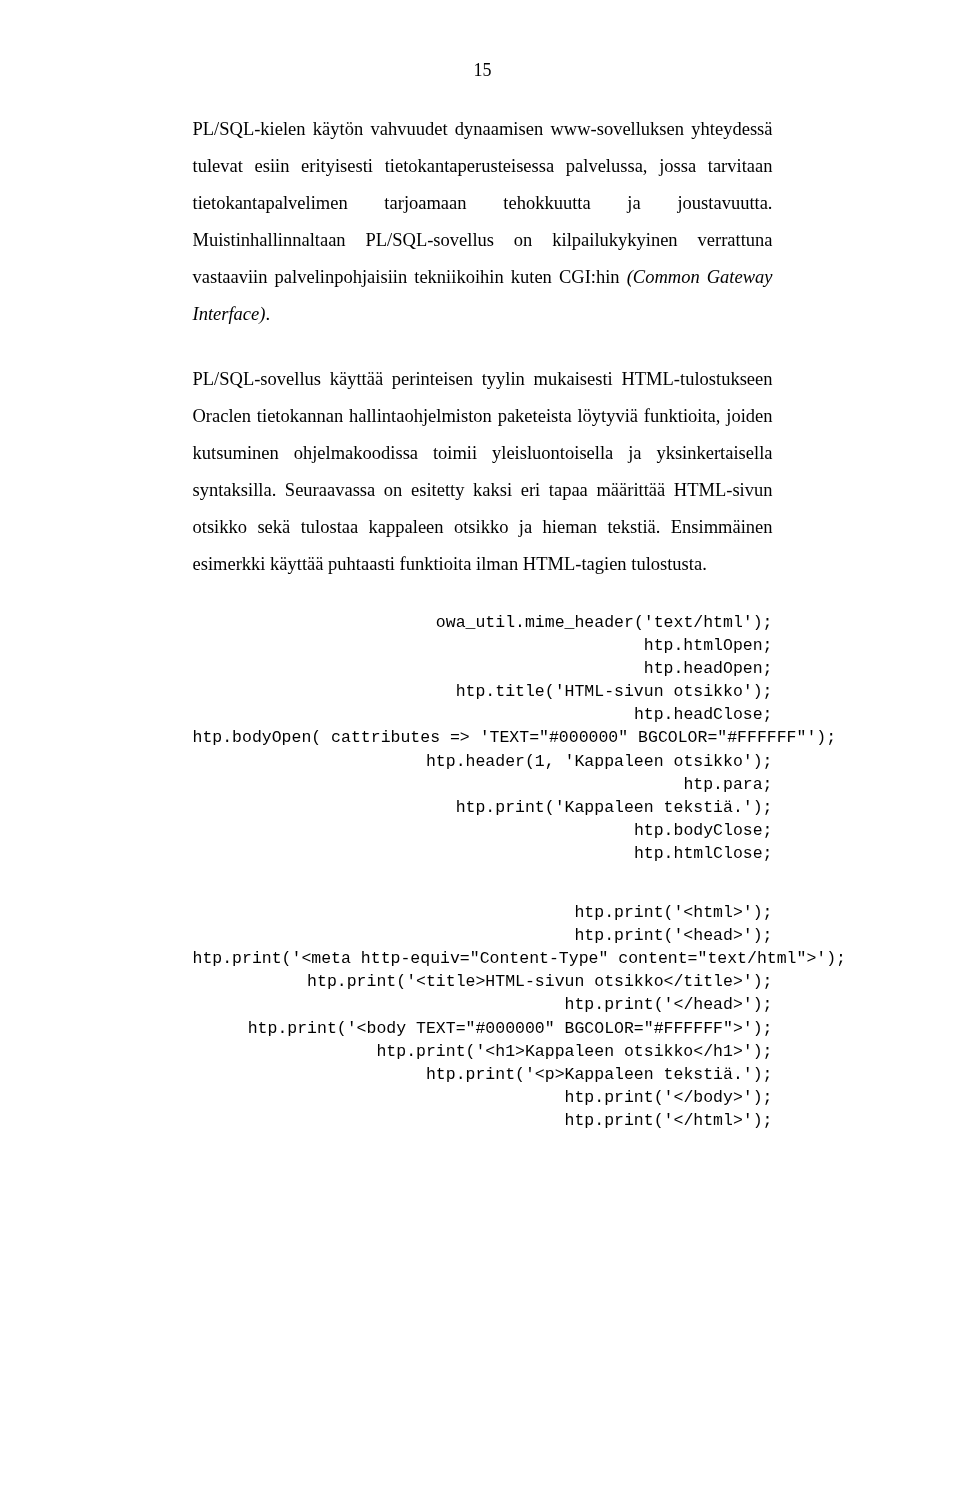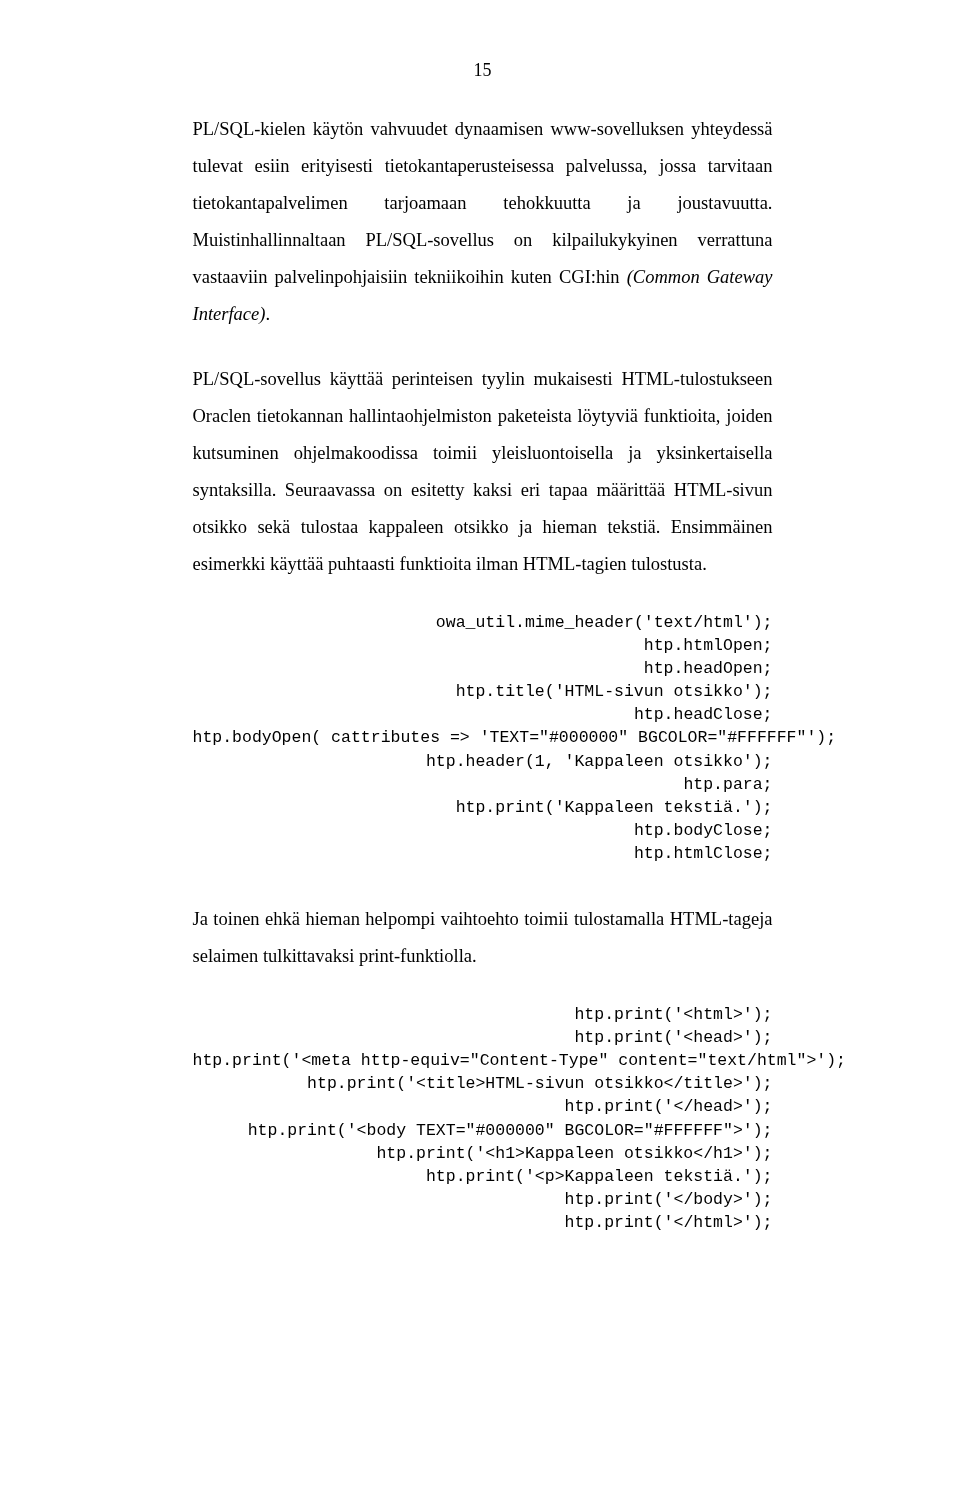--- a/index.html
+++ b/index.html
@@ -57,21 +57,20 @@
 htp.headOpen;
 htp.title('HTML-sivun otsikko');
 htp.headClose;
 htp.bodyOpen( cattributes =&gt; 'TEXT="#000000" BGCOLOR="#FFFFFF"');
 htp.header(1, 'Kappaleen otsikko');
 htp.para;
 htp.print('Kappaleen tekstiä.');
 htp.bodyClose;
 htp.htmlClose;</div>
 
-  <div class="body-text">Ja toinen ehkä hieman helpompi vaihtoehto toimii tulostamalla HTML-tageja selaimen tulkittavaksi print-funktiolla.</div>
 
   <div class="code-block">htp.print('&lt;html&gt;');
 htp.print('&lt;head&gt;');
 htp.print('&lt;meta http-equiv="Content-Type" content="text/html"&gt;');
 htp.print('&lt;title&gt;HTML-sivun otsikko&lt;/title&gt;');
 htp.print('&lt;/head&gt;');
 htp.print('&lt;body TEXT="#000000" BGCOLOR="#FFFFFF"&gt;');
 htp.print('&lt;h1&gt;Kappaleen otsikko&lt;/h1&gt;');
 htp.print('&lt;p&gt;Kappaleen tekstiä.');
 htp.print('&lt;/body&gt;');

